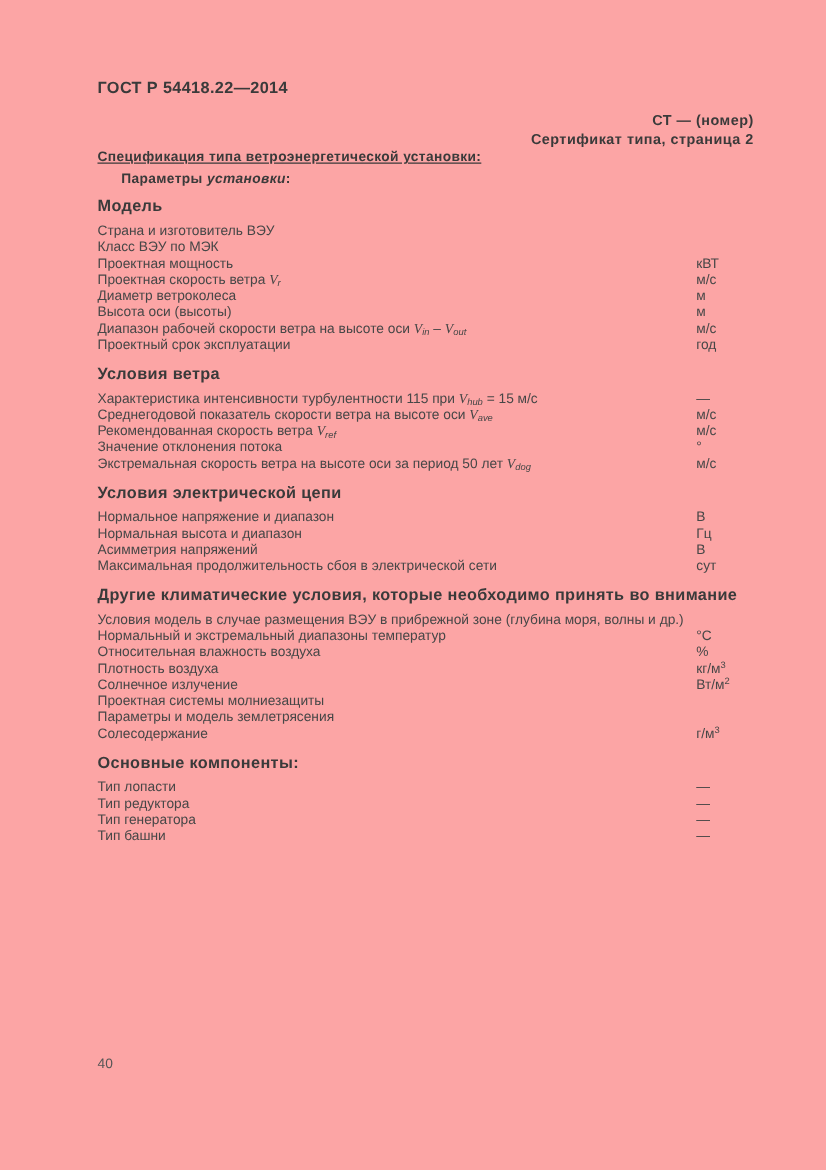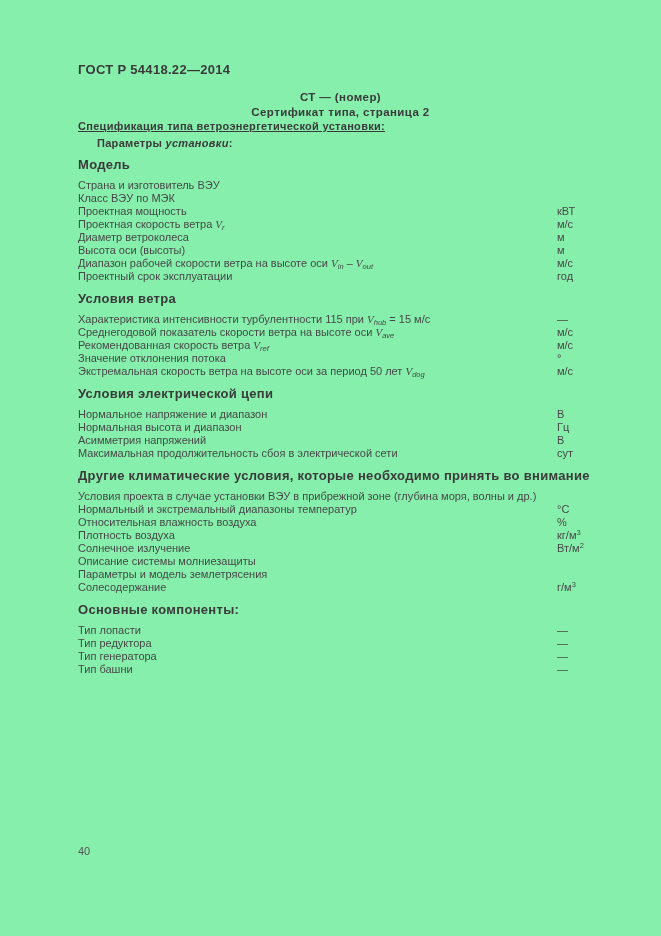--- a/index.html
+++ b/index.html
@@ -8,32 +8,32 @@
       width: 661px;
       height: 936px;
       position: relative;
       font-family: "Liberation Sans", "DejaVu Sans", sans-serif;
       color: #474747;
       overflow: hidden;
     }
     .page {
       position: absolute;
       inset: 0;
-      background: #86efac;
+      background: #fca5a5;
       padding: 62px 58px 0 78px;
     }
     .doc-number {
       font-size: 13px;
       font-weight: bold;
       color: #3a3a3a;
       letter-spacing: 0.3px;
     }
     .cert-block {
       margin-top: 13px;
-      text-align: center;
+      text-align: right;
       font-weight: bold;
       font-size: 11.5px;
       color: #3a3a3a;
       line-height: 15px;
       letter-spacing: 0.4px;
     }
     .spec-title {
       font-weight: bold;
       font-size: 11px;
       color: #3a3a3a;
@@ -177,41 +177,41 @@
           <div class="row">
             <span class="row-label">Максимальная продолжительность сбоя в электрической сети</span>
             <span class="row-unit">сут</span>
           </div>
         </div>
       </div>
       <div class="section">
         <div class="section-title">Другие климатические условия, которые необходимо принять во внимание</div>
         <div class="rows">
           <div class="row">
-            <span class="row-label">Условия проекта в случае установки ВЭУ в прибрежной зоне (глубина моря, волны и др.)</span>
+            <span class="row-label">Условия модель в случае размещения ВЭУ в прибрежной зоне (глубина моря, волны и др.)</span>
             <span class="row-unit"></span>
           </div>
           <div class="row">
             <span class="row-label">Нормальный и экстремальный диапазоны температур</span>
             <span class="row-unit">°С</span>
           </div>
           <div class="row">
             <span class="row-label">Относительная влажность воздуха</span>
             <span class="row-unit">%</span>
           </div>
           <div class="row">
             <span class="row-label">Плотность воздуха</span>
             <span class="row-unit">кг/м<sup>3</sup></span>
           </div>
           <div class="row">
             <span class="row-label">Солнечное излучение</span>
             <span class="row-unit">Вт/м<sup>2</sup></span>
           </div>
           <div class="row">
-            <span class="row-label">Описание системы молниезащиты</span>
+            <span class="row-label">Проектная системы молниезащиты</span>
             <span class="row-unit"></span>
           </div>
           <div class="row">
             <span class="row-label">Параметры и модель землетрясения</span>
             <span class="row-unit"></span>
           </div>
           <div class="row">
             <span class="row-label">Солесодержание</span>
             <span class="row-unit">г/м<sup>3</sup></span>
           </div>

